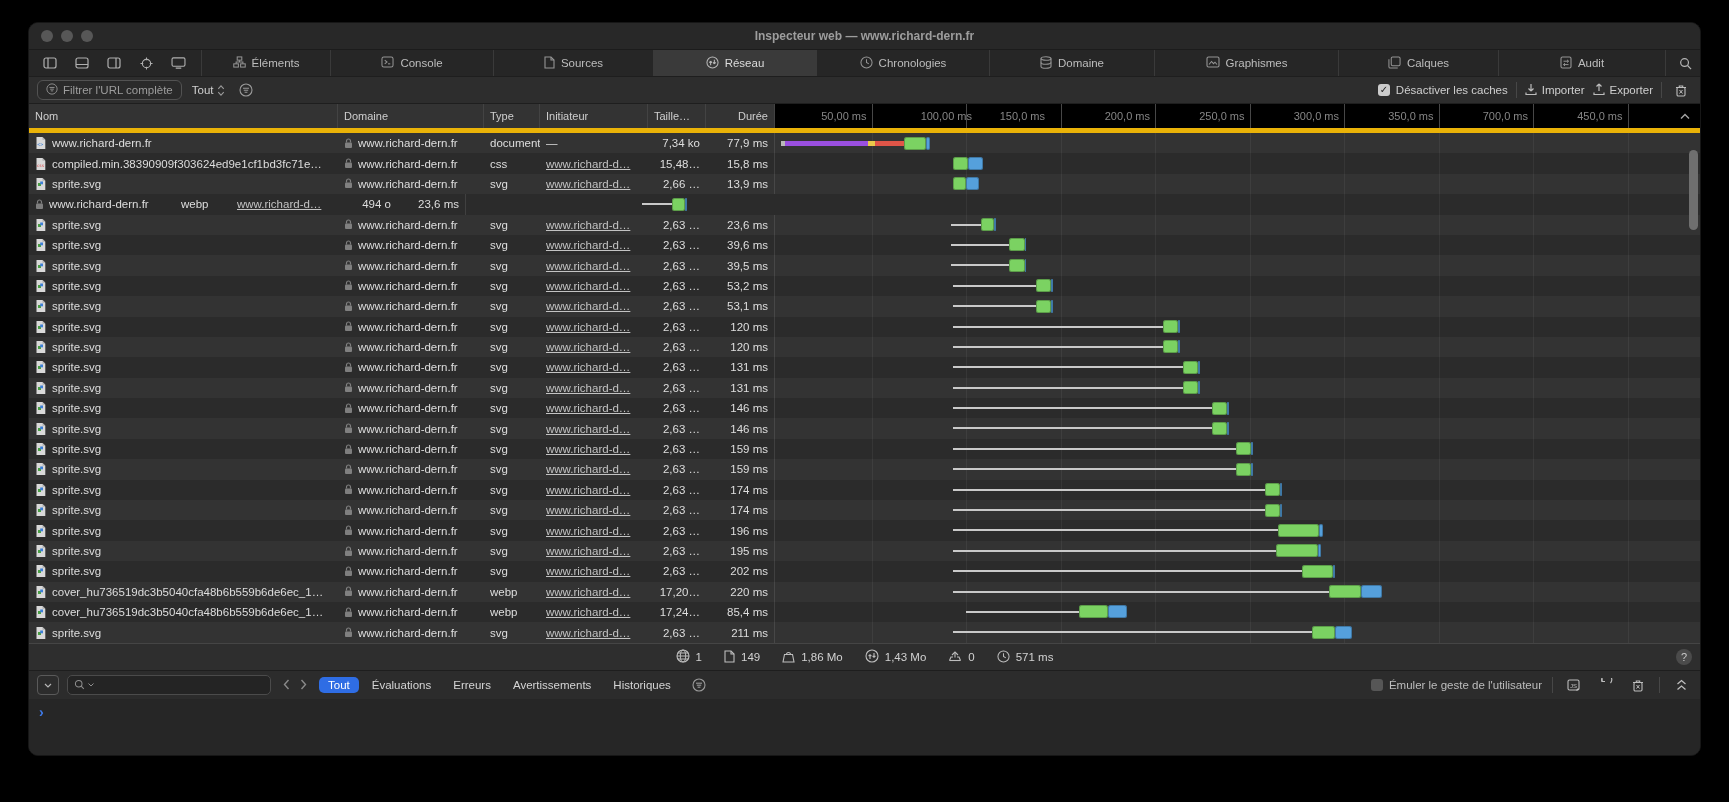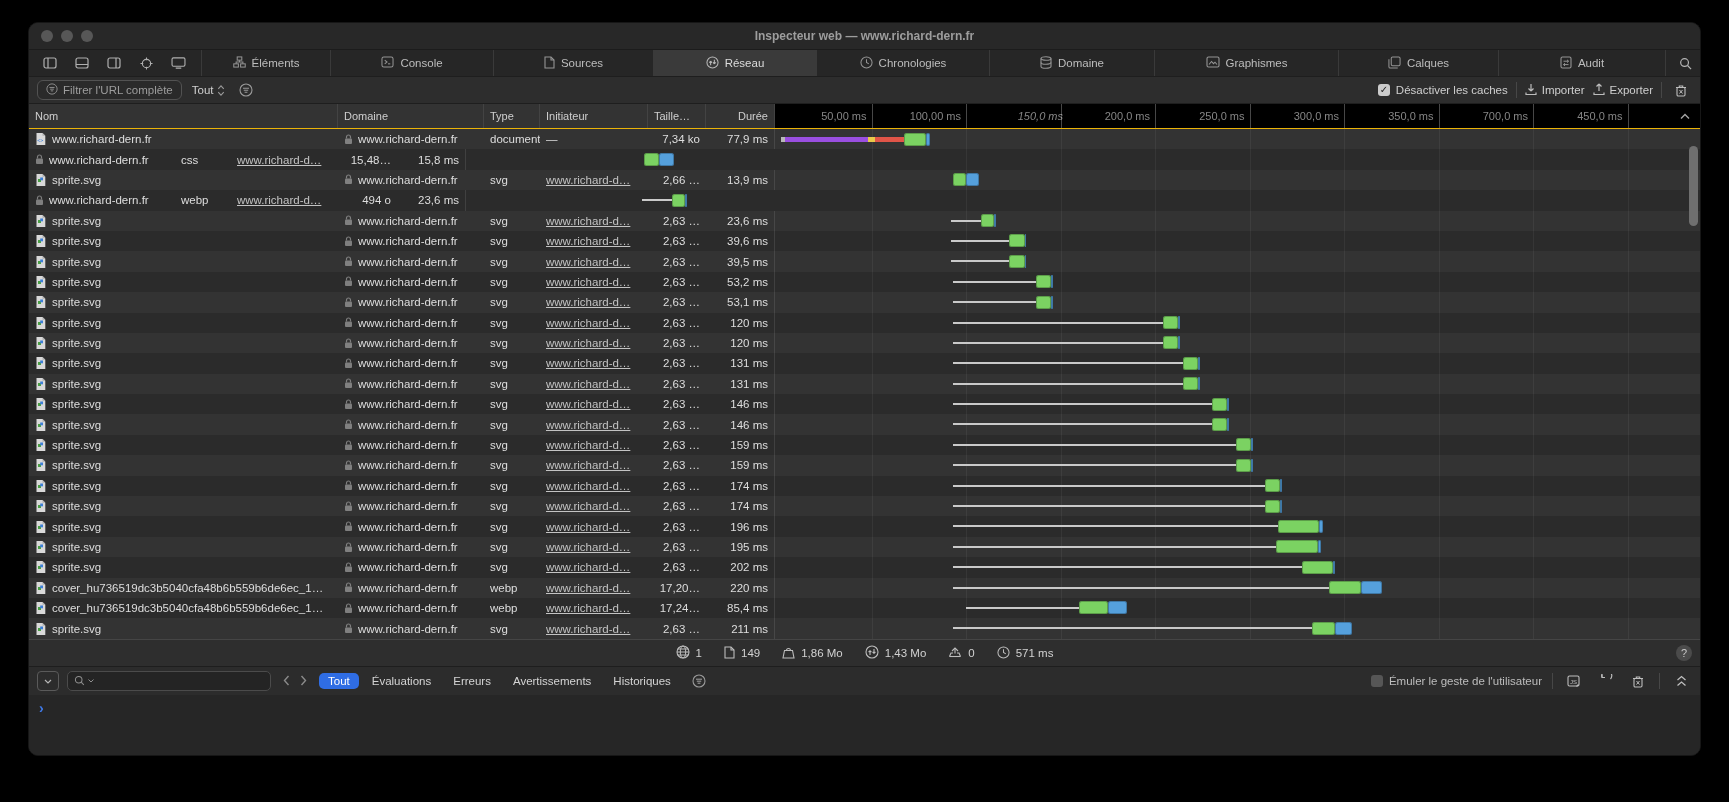--- a/index.html
+++ b/index.html
@@ -24,21 +24,21 @@
   .filterpill{display:flex;align-items:center;gap:5px;border:1px solid #525252;border-radius:6px;height:18px;padding:0 8px;color:#9d9d9d;background:#2a2a2a;}
   .scopesel{display:flex;align-items:center;gap:3px;color:#d0d0d0;}
   .right-tools{margin-left:auto;display:flex;align-items:center;gap:8px;color:#cfcfcf;}
   .checkrow{display:flex;align-items:center;gap:6px;}
   .checkbox{width:12px;height:12px;border-radius:3px;display:flex;align-items:center;justify-content:center;}
   .checkbox.checked{background:#cbcbcb;color:#222;font-size:10px;font-weight:bold;line-height:1;}
   .checkbox.unchecked{background:#565656;}
   .vsep{width:1px;height:16px;background:#474747;}
   .tool{display:flex;align-items:center;gap:5px;color:#cfcfcf;}
   
-  .thead{height:24px;background:#333333;border-top:1px solid #1e1e1e;border-bottom:1px solid #eab308;display:flex;font-size:11px;color:#cfcfcf;flex:0 0 auto;position:relative;}
+  .thead{height:24px;background:#333333;border-top:1px solid #1e1e1e;border-bottom:5px solid #eab308;display:flex;font-size:11px;color:#cfcfcf;flex:0 0 auto;position:relative;}
   .th{display:flex;align-items:center;padding:0 6px;border-right:1px solid #434343;box-sizing:border-box;}
   .col-name{width:309px;}
   .col-domain{width:146px;}
   .col-type{width:56px;}
   .col-init{width:108px;}
   .col-size{width:58px;}
   .col-dur{width:69px;}
   .th.right,.cell.right{justify-content:flex-end;text-align:left;}
   .th-timeline{flex:1;position:relative;background:#000000;overflow:hidden;}
   .tick-label{position:absolute;top:0;height:24px;line-height:24px;color:#868686;font-size:11px;transform:translateX(-100%);padding-right:5px;white-space:nowrap;}
@@ -274,23 +274,23 @@
     <div class="th col-name">Nom</div>
     <div class="th col-domain">Domaine</div>
     <div class="th col-type">Type</div>
     <div class="th col-init">Initiateur</div>
     <div class="th col-size">Taille…</div>
     <div class="th col-dur right">Durée</div>
     <div class="th-timeline">
       <div id="tick-labels">
           <span class="tick-label" style="left: 96.5px;">50,00 ms</span>
           <span class="tick-mark" style="left: 96.5px;"></span>
-          <span class="tick-label" style="left: 191px; text-align: right;">100,00 ms</span>
+          <span class="tick-label" style="left: 202px; text-align: right;">100,00 ms</span>
           <span class="tick-mark" style="left: 191px;"></span>
-          <span class="tick-label" style="left: 293px; font-style: italic;">150,0 ms</span>
+          <span class="tick-label" style="left: 275px;">150,0 ms</span>
           <span class="tick-mark" style="left: 285.5px;"></span>
           <span class="tick-label" style="left: 380px;">200,0 ms</span>
           <span class="tick-mark" style="left: 380px;"></span>
           <span class="tick-label" style="left: 474.5px;">250,0 ms</span>
           <span class="tick-mark" style="left: 474.5px;"></span>
           <span class="tick-label" style="left: 569px;">300,0 ms</span>
           <span class="tick-mark" style="left: 569px;"></span>
           <span class="tick-label" style="left: 663.5px;">350,0 ms</span>
           <span class="tick-mark" style="left: 663.5px;"></span>
           <span class="tick-label" style="left: 758px;">700,0 ms</span>
@@ -339,20 +339,30 @@
               <span class="seg seg-thin" style="left: 5.78px; width: 3.78px; background: rgb(185, 185, 185);"></span>
               <span class="seg seg-thin" style="left: 9.56px; width: 83.16px; background: rgb(154, 79, 224);"></span>
               <span class="seg seg-thin" style="left: 92.72px; width: 7.56px; background: rgb(233, 201, 74);"></span>
               <span class="seg seg-thin" style="left: 100.28px; width: 28.35px; background: rgb(224, 85, 72);"></span>
               <span class="seg seg-block" style="left: 128.63px; width: 22.68px; background: rgb(123, 210, 98); box-shadow: rgba(0, 0, 0, 0.25) 0px 0px 0px 1px inset;"></span>
               <span class="seg seg-block" style="left: 151.31px; width: 3.78px; background: rgb(85, 160, 220); box-shadow: rgba(0, 0, 0, 0.25) 0px 0px 0px 1px inset;"></span>
             </div>
           </div>
         </div>
         <div class="nrow">
+          <div class="cell col-name">
+            <span class="ficon">
+              <svg width="11" height="14" viewBox="0 0 11 14">
+                <path d="M1.5 1h6l2.8 2.8V13h-8.8z" fill="#d9d9d9"></path>
+                <path d="M7.5 1v2.8h2.8" fill="#aFaFaF"></path>
+                <text x="1.8" y="10" font-size="4.2" fill="#d44" font-family="monospace">css</text>
+              </svg>
+            </span>
+            <span>compiled.min.38390909f303624ed9e1cf1bd3fc71e…</span>
+          </div>
           <div class="cell col-domain">
             <span class="lock">
               <svg width="9" height="11" viewBox="0 0 9 11">
                 <rect x="1" y="4.5" width="7" height="5.5" rx="1" fill="#9a9a9a"></rect>
                 <path d="M2.5 4.5V3a2 2 0 014 0v1.5" fill="none" stroke="#9a9a9a" stroke-width="1.2"></path>
               </svg>
             </span>
             <span>www.richard-dern.fr</span>
           </div>
           <div class="cell col-type">css</div>

